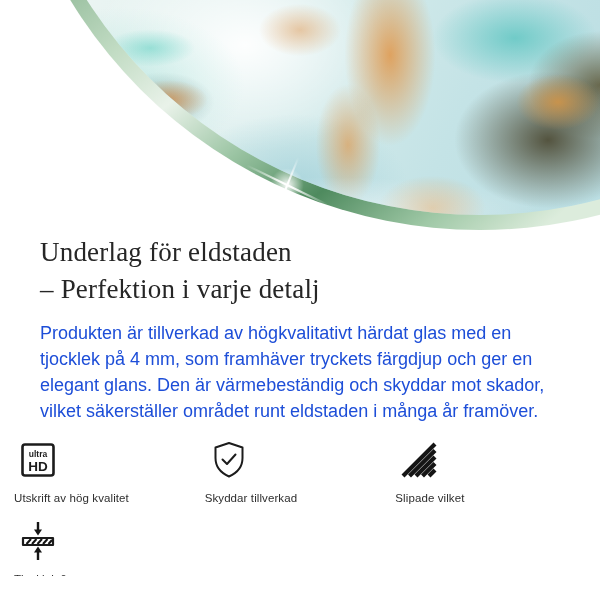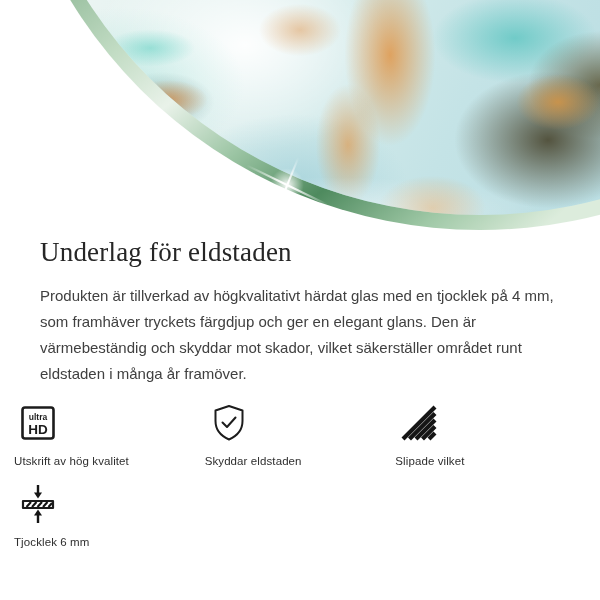--- a/index.html
+++ b/index.html
@@ -40,22 +40,22 @@
         background:linear-gradient(90deg, transparent, #fff 45%, #fff 55%, transparent);
         transform:rotate(26deg);}
   .sparkle .ray2{position:absolute;left:-30px;top:-1.2px;width:60px;height:2.4px;
         background:linear-gradient(90deg, transparent, #fff 45%, #fff 55%, transparent);
         transform:rotate(112deg);}
 
   
   h1{margin:4px 40px 0;font-family:"Liberation Serif",serif;font-weight:400;
      font-size:27px;line-height:37px;color:#262626;letter-spacing:.2px;}
   h1 span{display:block;}
-  .body-copy{margin:12px 40px 0;width:522px;font-size:15px;line-height:26px;
-     color:#404040;}
+  .body-copy{margin:12px 40px 0;width:522px;font-size:18px;line-height:26px;
+     color:#1d4ed8;}
 
   
   .features{display:grid;grid-template-columns:1fr 1fr 1fr;row-gap:13px;
      padding:0 14px;margin-top:12px;}
   .cell{display:flex;flex-direction:column;align-items:flex-start;}
   .cell svg{width:48px;height:48px;display:block;}
   .cell svg text{font-family:"Liberation Sans",sans-serif;}
   .flabel{margin-top:8px;font-size:11.5px;color:#2e2e2e;letter-spacing:.1px;white-space:nowrap;}
   .ic{stroke:#1c1c1c;fill:none;stroke-width:2;stroke-linecap:round;stroke-linejoin:round;}
 </style>
@@ -70,20 +70,21 @@
     </div>
     <div class="sparkle">
       <div class="glow"></div>
       <div class="ray1"></div>
       <div class="ray2"></div>
     </div>
   </div>
 
   <h1>
     <span>Underlag för eldstaden</span>
+    <span>– Perfektion i varje detalj</span>
   </h1>
 
   <p class="body-copy">Produkten är tillverkad av högkvalitativt härdat glas med en tjocklek på 4 mm, som framhäver tryckets färgdjup och ger en elegant glans. Den är värmebeständig och skyddar mot skador, vilket säkerställer området runt eldstaden i många år framöver.</p>
 
   <div class="features">
 
 
     <div class="cell">
       <svg viewBox="0 0 48 48">
         <rect class="ic" x="8.5" y="8.5" width="31" height="31" rx="2.5" style="stroke-width:2.6"></rect>
@@ -91,21 +92,21 @@
         <text x="24" y="34.5" text-anchor="middle" font-size="13.5" font-weight="700" fill="#1c1c1c">HD</text>
       </svg>
       <span class="flabel">Utskrift av hög kvalitet</span>
     </div>
 
     <div class="cell">
       <svg viewBox="0 0 48 48">
         <path class="ic" d="M24 7 l13.5 4.5 v10.5 c0 9.5 -5.5 15 -13.5 18.5 c-8 -3.5 -13.5 -9 -13.5 -18.5 V11.5 Z"></path>
         <path class="ic" d="M17.5 23.5 l4.5 4.5 l8.5 -9.5"></path>
       </svg>
-      <span class="flabel">Skyddar eldstaden</span>
+      <span class="flabel">Skyddar tillverkad</span>
     </div>
 
 
     <div class="cell">
       <svg viewBox="0 0 48 48">
         <path d="M8 40 L40 8 M14.5 40 L40 14.5 M21 40 L40 21 M27.5 40 L40 27.5 M34 40 L40 34" stroke="#151515" stroke-width="4.2" fill="none"></path>
       </svg>
       <span class="flabel">Slipade vilket</span>
     </div>
 

